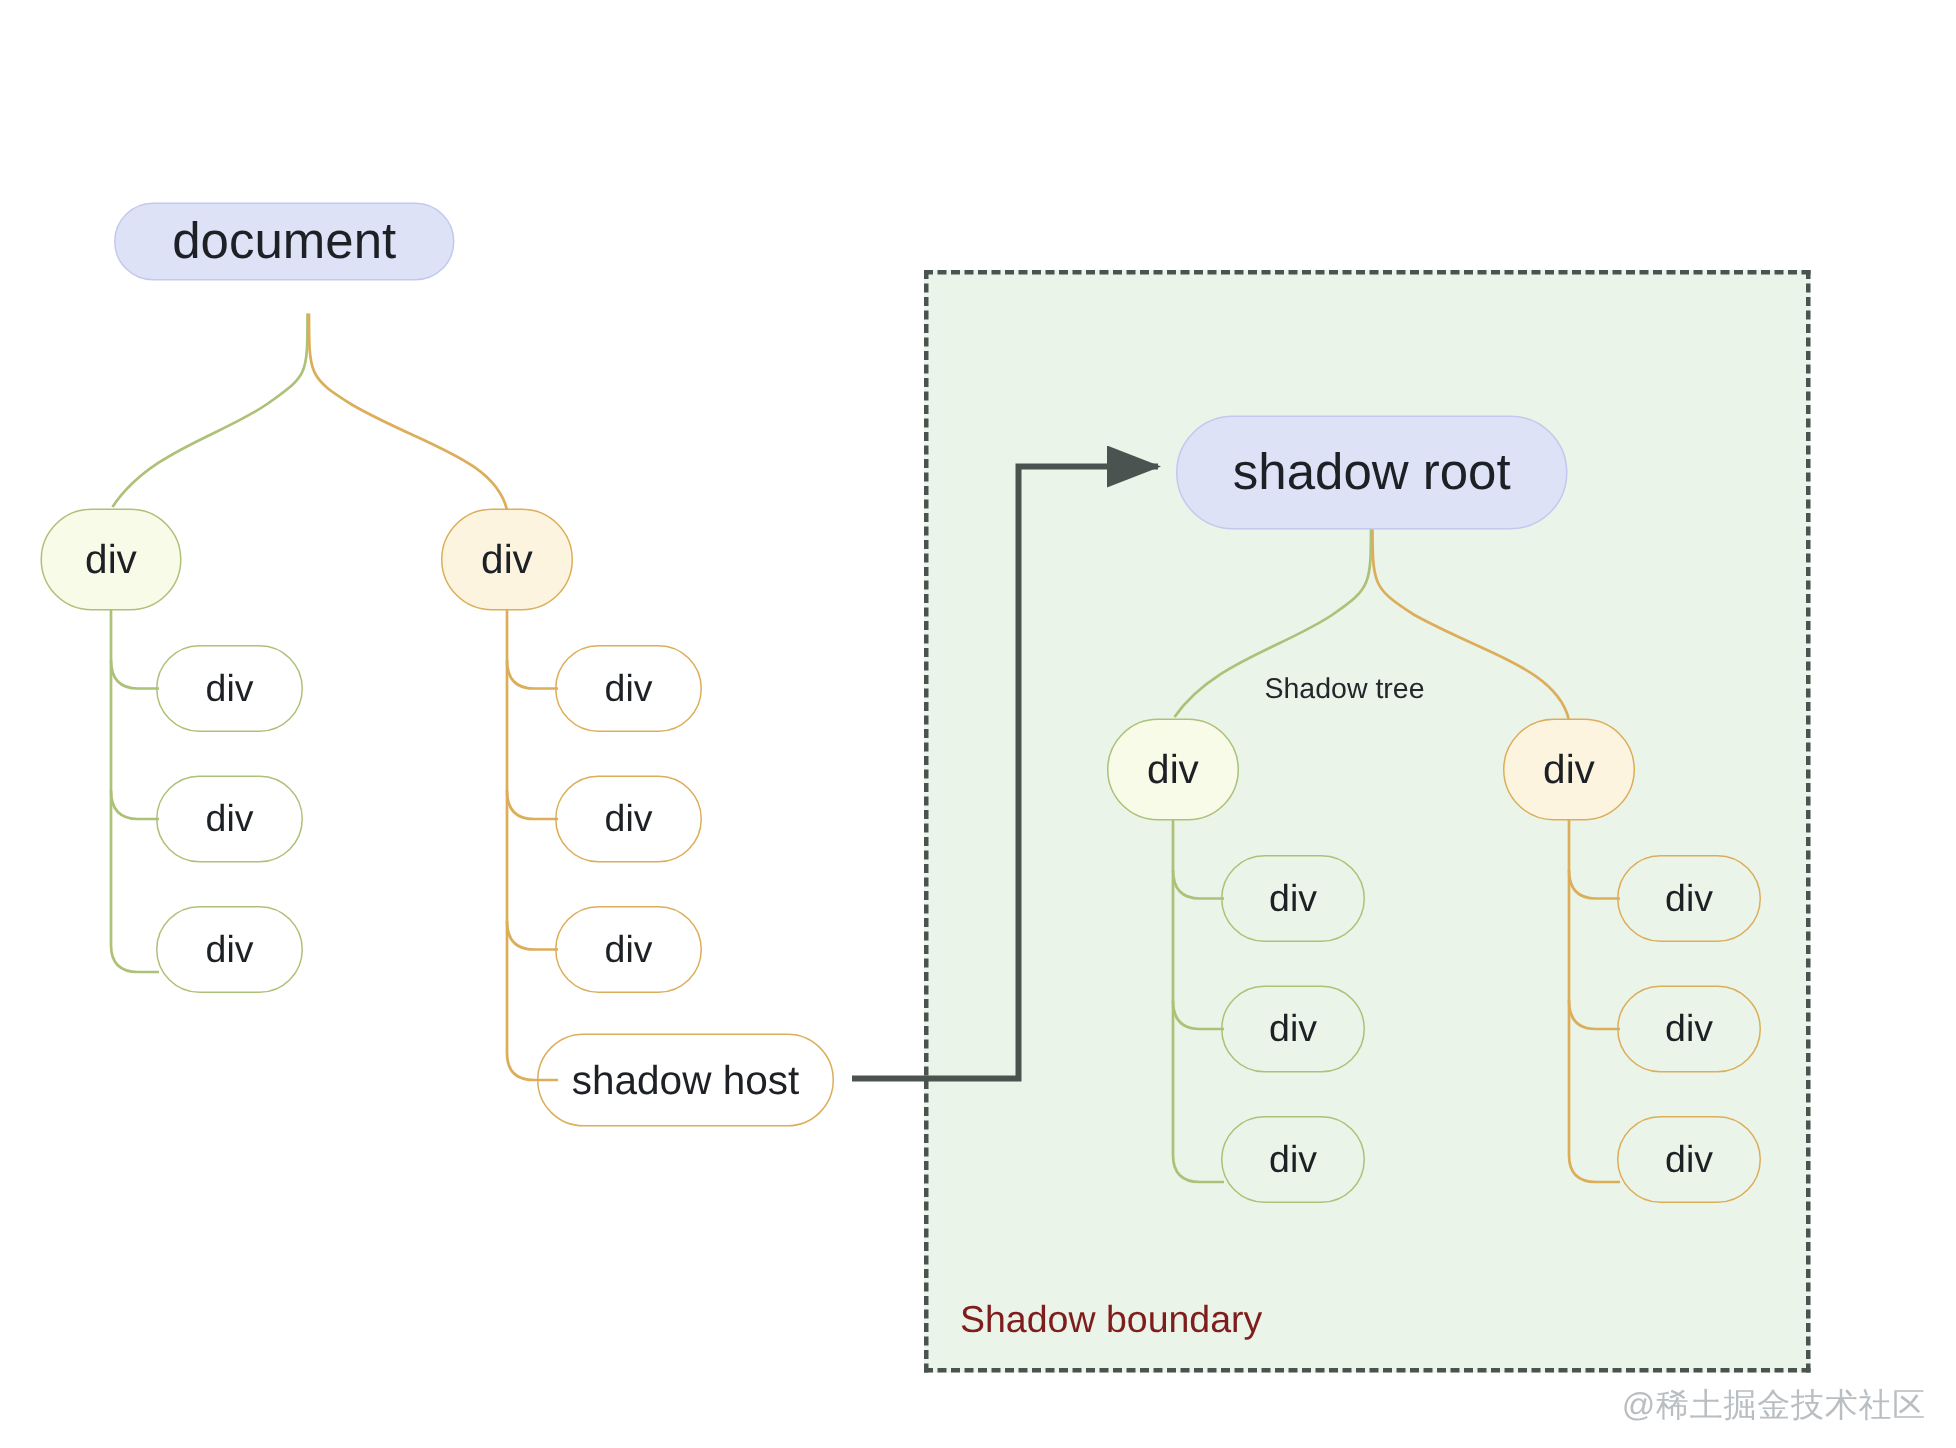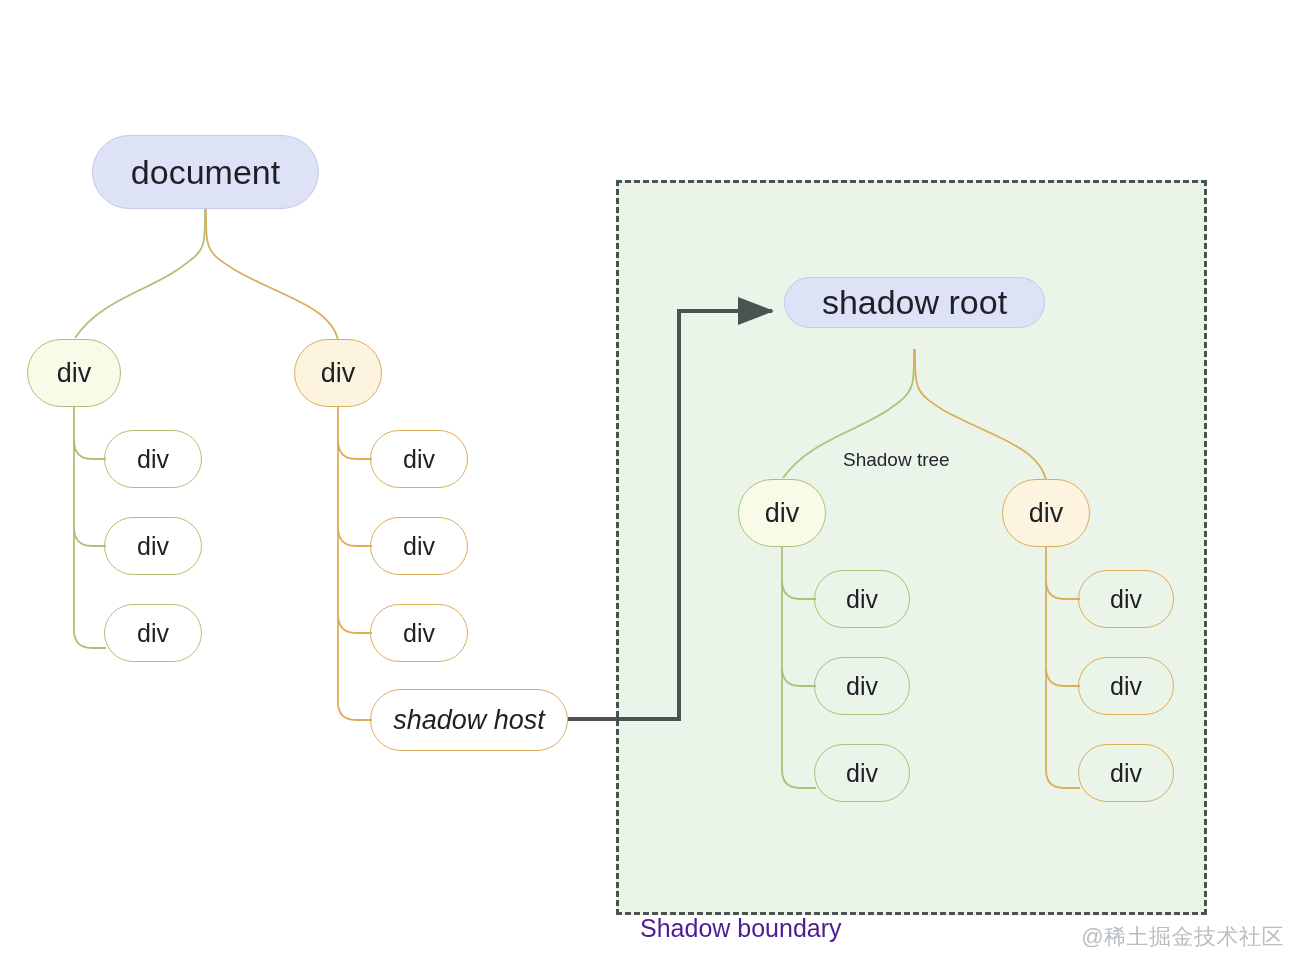--- a/index.html
+++ b/index.html
@@ -34,23 +34,22 @@
     height: 735px;
     background: #eaf4e8;
     border: 3.5px dashed #4a5350;
     box-sizing: border-box;
   }
   .boundary-label {
     position: absolute;
     left: 640px;
     top: 866px;
     font-size: 25px;
-    color: #4c1d95;
+    color: #7f1d1d;
     white-space: nowrap;
-    margin-top: 48px;
   }
   .tree-label {
     position: absolute;
     left: 843px;
     top: 449px;
     font-size: 19px;
     color: #23272b;
     white-space: nowrap;
   }
 
@@ -152,37 +151,37 @@
 
     <path d="M 782 546 L 782 770 Q 782 788 800 788 L 816 788" fill="none" stroke="#adc178" stroke-width="1.8"></path>
     <path d="M 782 580 Q 782 599 800 599 L 816 599" fill="none" stroke="#adc178" stroke-width="1.8"></path>
     <path d="M 782 667 Q 782 686 800 686 L 816 686" fill="none" stroke="#adc178" stroke-width="1.8"></path>
 
     <path d="M 1046 546 L 1046 770 Q 1046 788 1064 788 L 1080 788" fill="none" stroke="#dcae5a" stroke-width="1.8"></path>
     <path d="M 1046 580 Q 1046 599 1064 599 L 1080 599" fill="none" stroke="#dcae5a" stroke-width="1.8"></path>
     <path d="M 1046 667 Q 1046 686 1064 686 L 1080 686" fill="none" stroke="#dcae5a" stroke-width="1.8"></path>
   </svg>
 
-  <div class="node n-root" style="left:92px; top:135px; width:227px; height:74px;">document</div>
+  <div class="node n-root" style="left:76px; top:135px; width:227px; height:52px;">document</div>
 
   <div class="node n-branch-green" style="left:27px; top:339px; width:94px; height:68px;">div</div>
 
   <div class="node n-leaf-green" style="left:104px; top:430px; width:98px; height:58px;">div</div>
   <div class="node n-leaf-green" style="left:104px; top:517px; width:98px; height:58px;">div</div>
   <div class="node n-leaf-green" style="left:104px; top:604px; width:98px; height:58px;">div</div>
 
   <div class="node n-branch-orange" style="left:294px; top:339px; width:88px; height:68px;">div</div>
 
   <div class="node n-leaf-orange" style="left:370px; top:430px; width:98px; height:58px;">div</div>
   <div class="node n-leaf-orange" style="left:370px; top:517px; width:98px; height:58px;">div</div>
   <div class="node n-leaf-orange" style="left:370px; top:604px; width:98px; height:58px;">div</div>
 
-  <div class="node n-host" style="left:370px; top:689px; width:198px; height:62px;font-style:italic;">shadow host</div>
+  <div class="node n-host" style="left:358px; top:689px; width:198px; height:62px;">shadow host</div>
 
-  <div class="node n-root" style="left:784px; top:277px; width:261px; height:51px;">shadow root</div>
+  <div class="node n-root" style="left:784px; top:277px; width:261px; height:76px;">shadow root</div>
 
   <div class="tree-label">Shadow tree</div>
 
   <div class="node n-branch-green" style="left:738px; top:479px; width:88px; height:68px;">div</div>
 
   <div class="node n-leaf-green" style="left:814px; top:570px; width:96px; height:58px;">div</div>
   <div class="node n-leaf-green" style="left:814px; top:657px; width:96px; height:58px;">div</div>
   <div class="node n-leaf-green" style="left:814px; top:744px; width:96px; height:58px;">div</div>
 
   <div class="node n-branch-orange" style="left:1002px; top:479px; width:88px; height:68px;">div</div>

